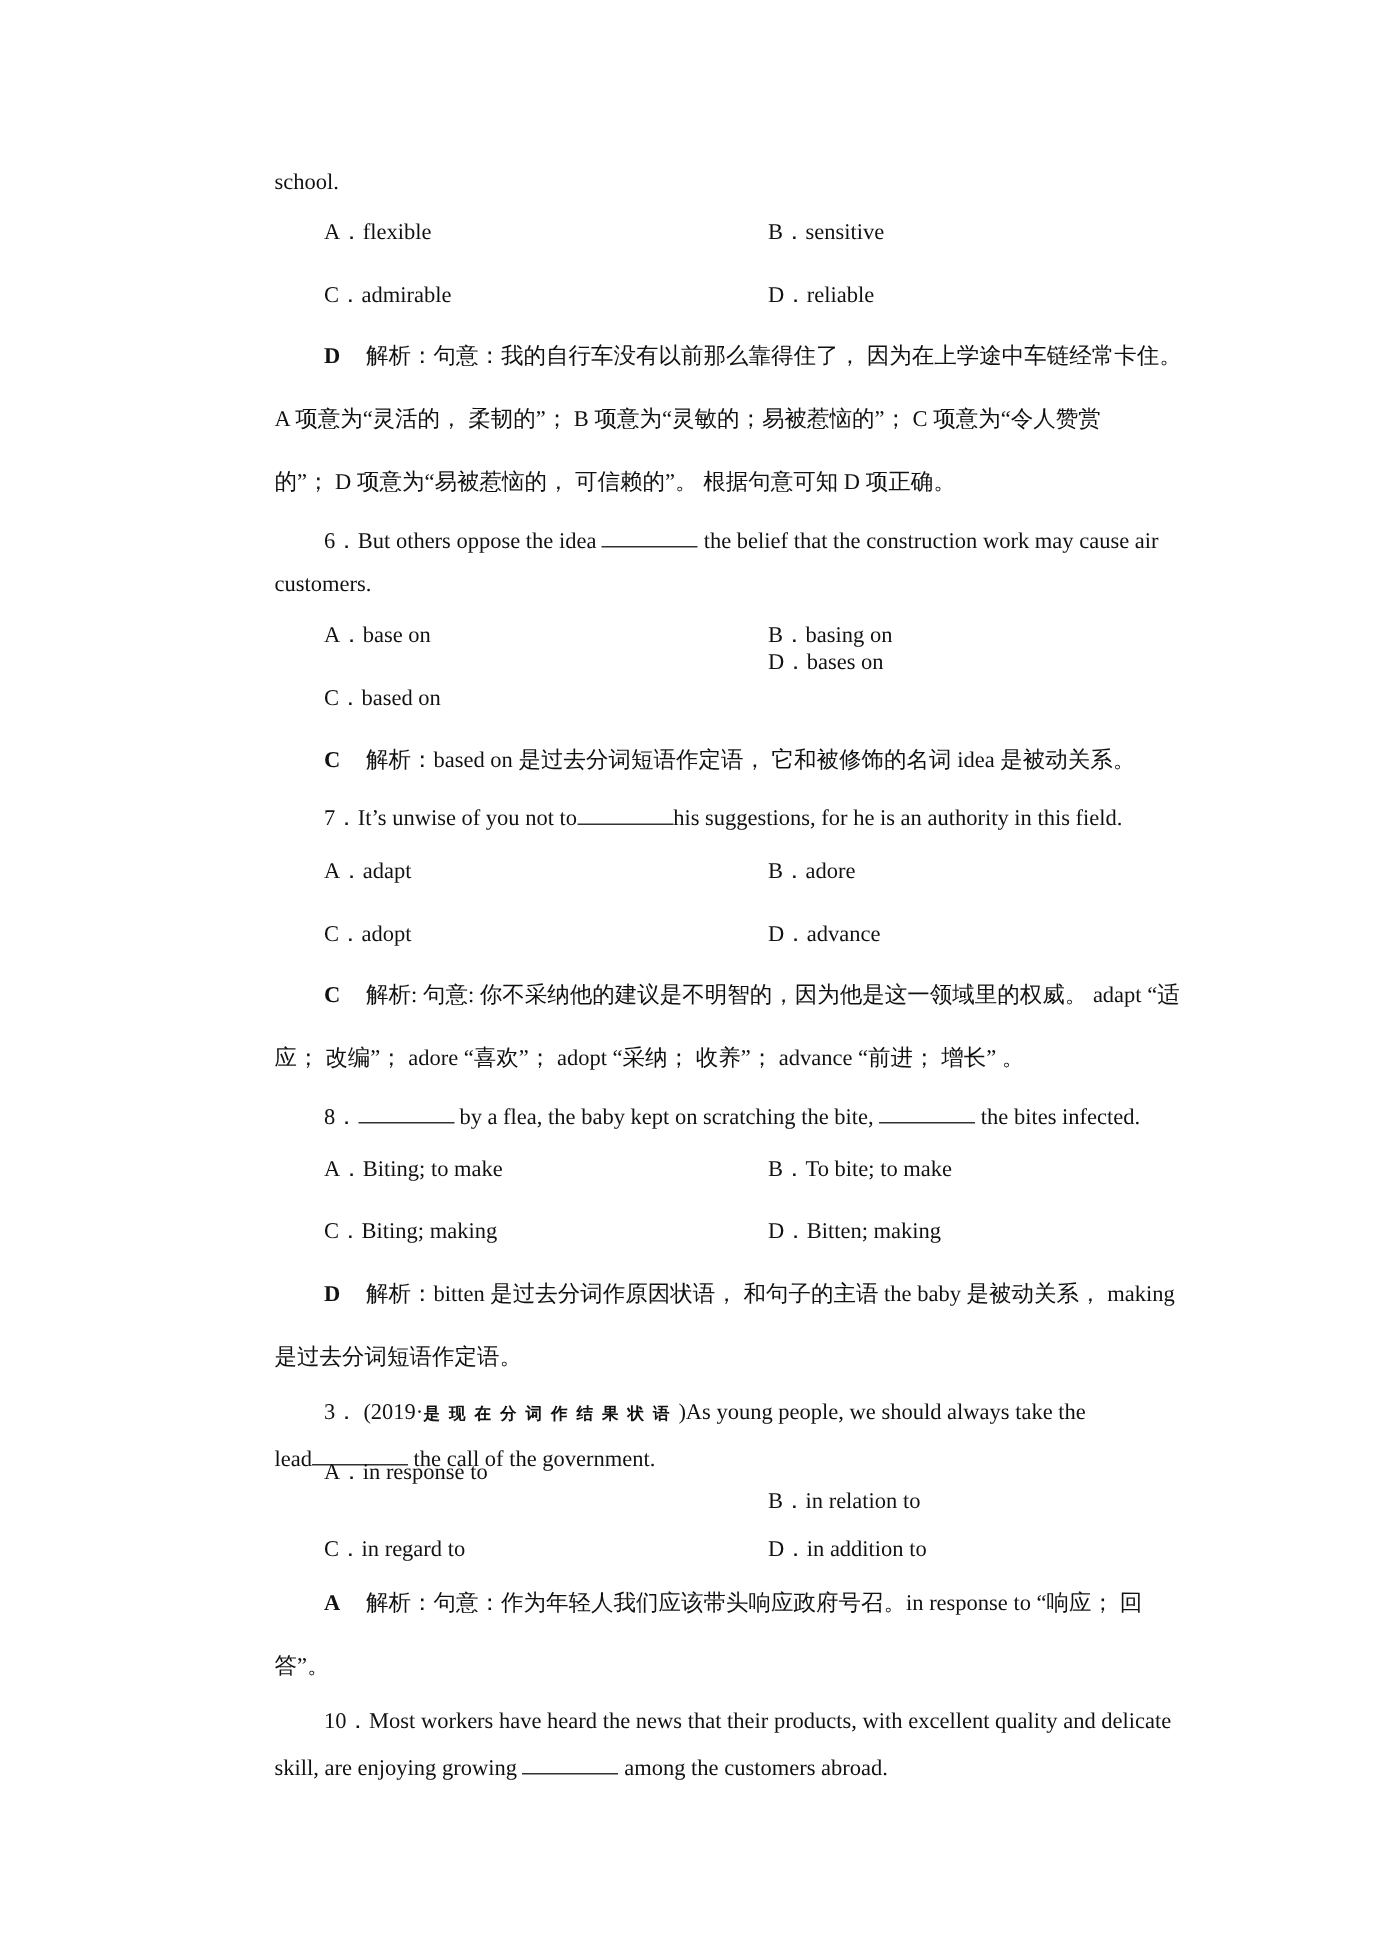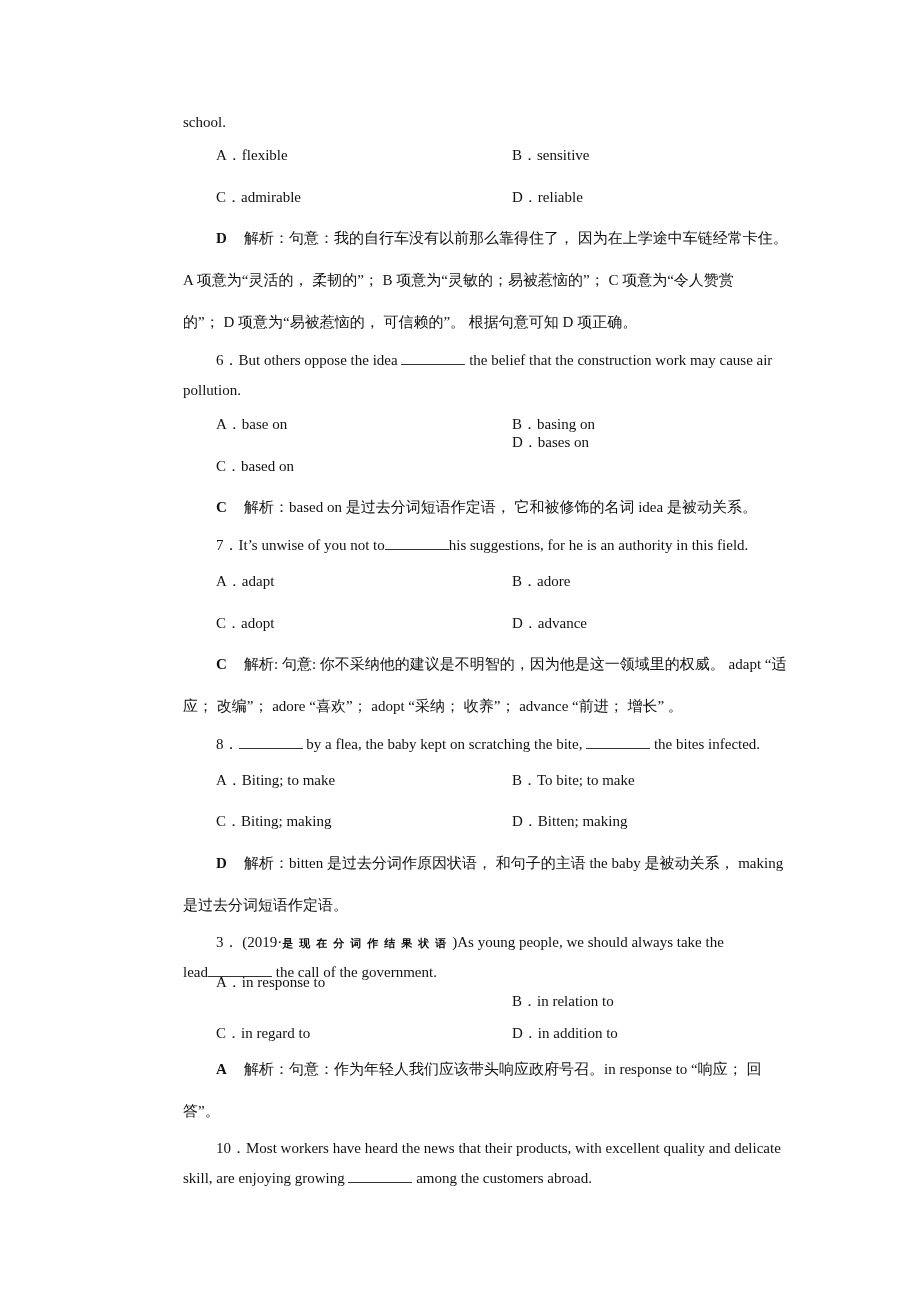--- a/index.html
+++ b/index.html
@@ -23,21 +23,21 @@
 <div class="line optB" style="top:187px">D．reliable</div>
 <div class="line l1" style="top:228px">
   <span class="ans">D</span><span>解析：句意：我的自行车没有以前那么靠得住了， 因为在上学途中车链经常卡住。</span>
 </div>
 <div class="line l0" style="top:270px">A 项意为“灵活的， 柔韧的”； B 项意为“灵敏的；易被惹恼的”； C 项意为“令人赞赏</div>
 <div class="line l0" style="top:312px">的”； D 项意为“易被惹恼的， 可信赖的”。 根据句意可知 D 项正确。</div>
 
 <div class="line l1" style="top:350px">
   <span>6．But others oppose the idea </span><span class="blank"></span><span> the belief that the construction work may cause air</span>
 </div>
-<div class="line l0" style="top:380px">pollution.</div>
+<div class="line l0" style="top:380px">customers.</div>
 <div class="line l1" style="top:414px">A．base on</div>
 <div class="line optB" style="top:414px">B．basing on</div>
 <div class="line l1" style="top:456px">C．based on</div>
 <div class="line optB" style="top:432px">D．bases on</div>
 <div class="line l1" style="top:497px">
   <span class="ans">C</span><span>解析：based on 是过去分词短语作定语， 它和被修饰的名词 idea 是被动关系。</span>
 </div>
 
 <div class="line l1" style="top:535px">
   <span>7．It’s unwise of you not to</span><span class="blank"></span><span>his suggestions, for he is an authority in this field.</span>

